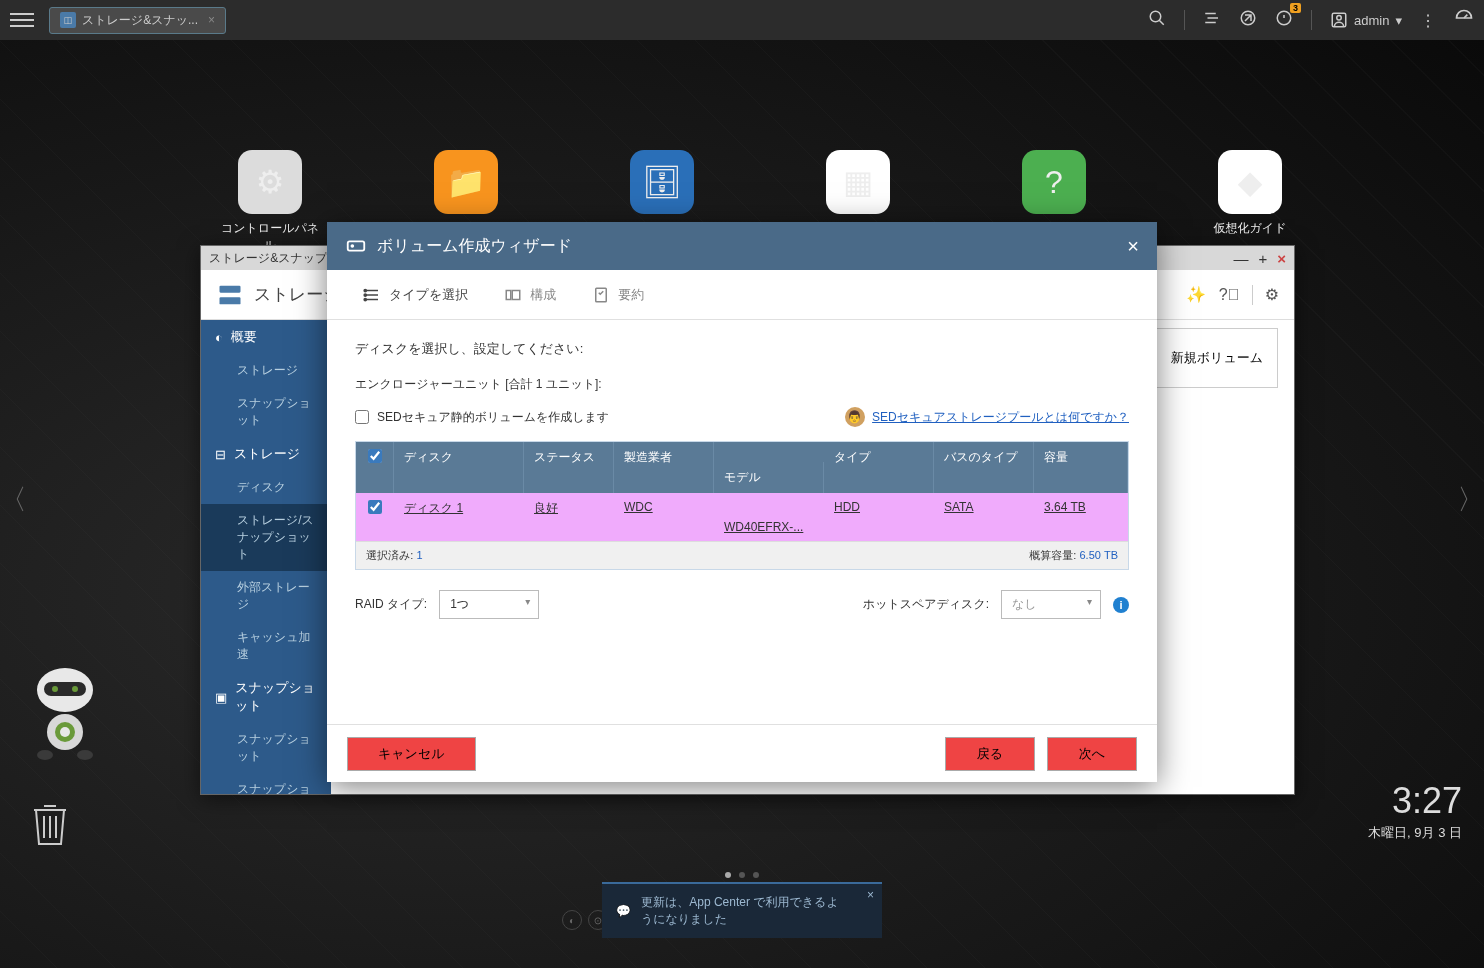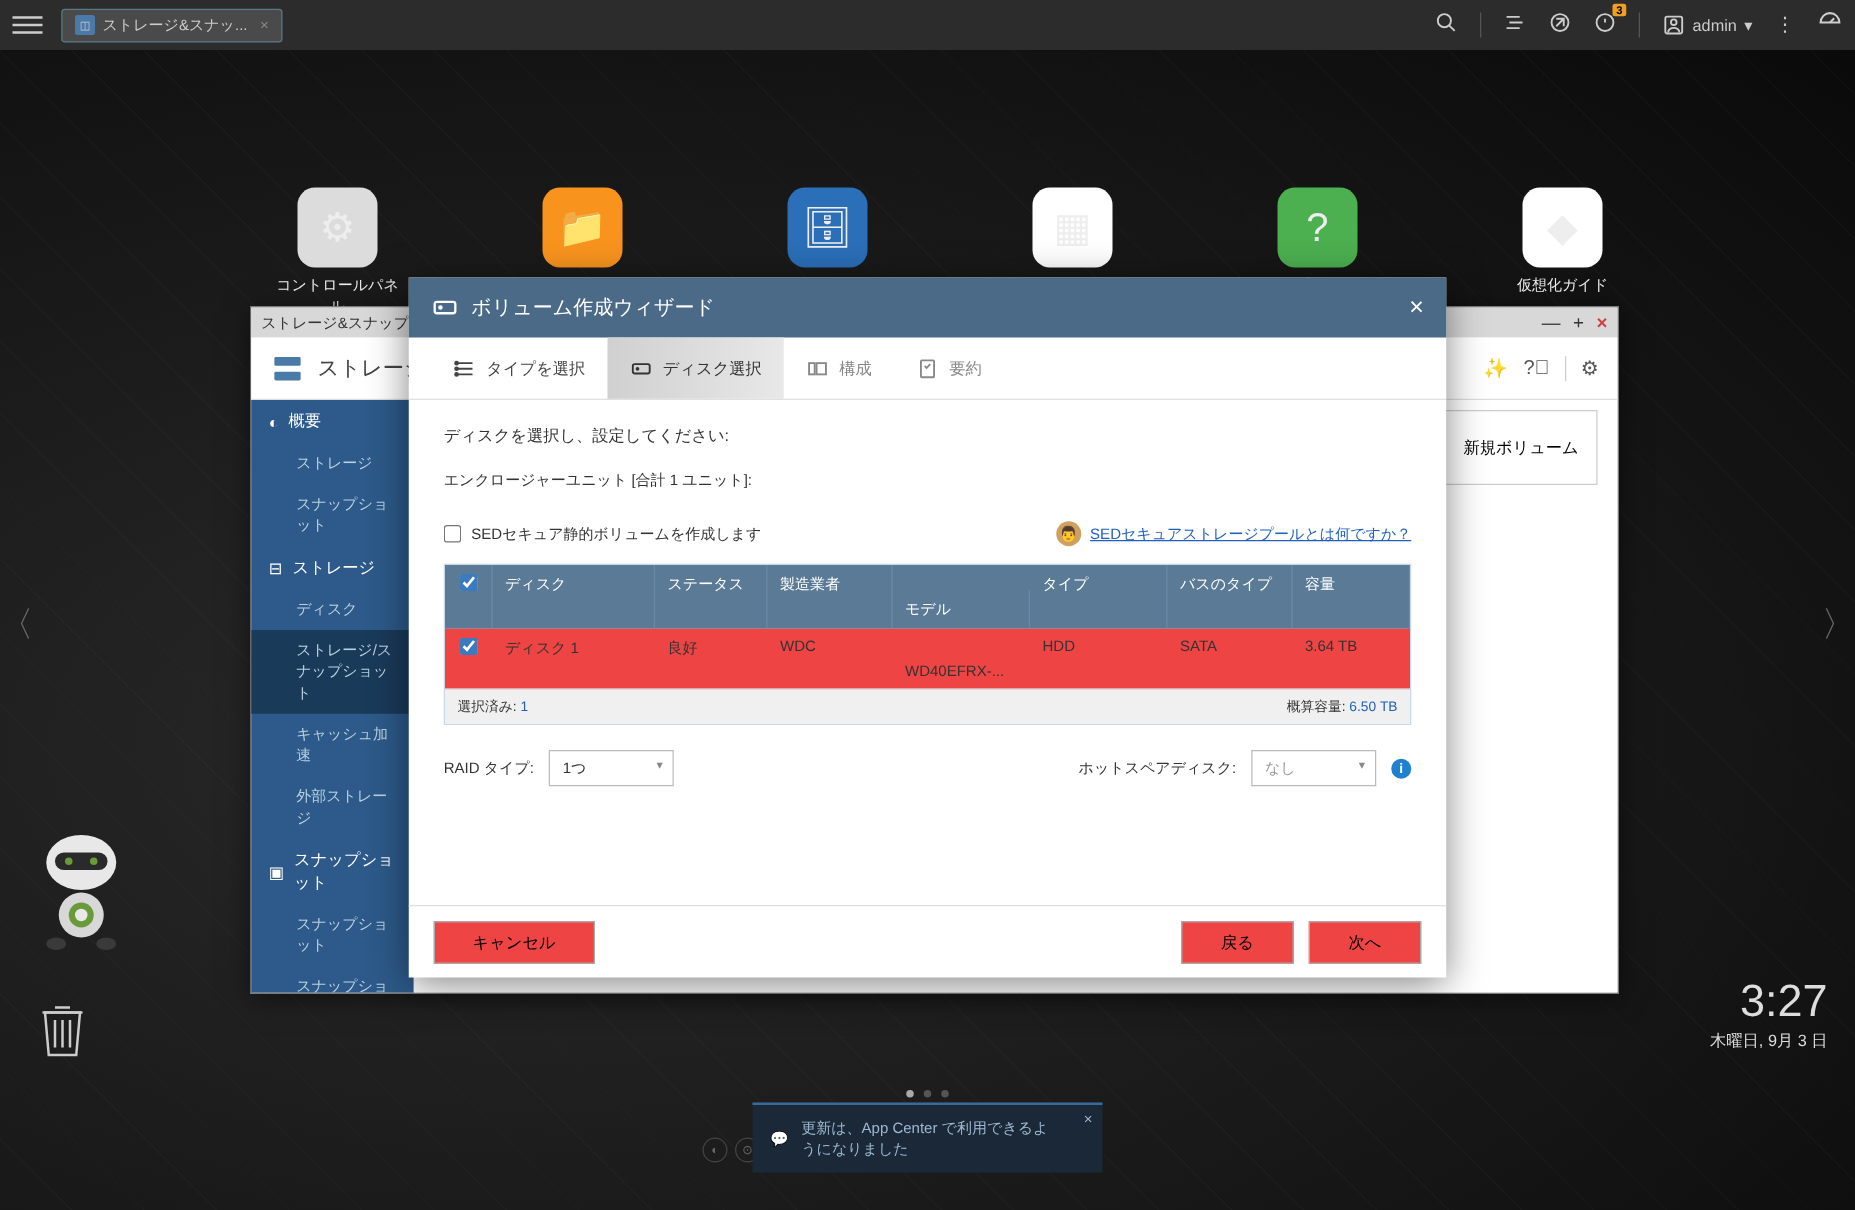--- a/index.html
+++ b/index.html
@@ -64,31 +64,31 @@
 .wiz-header { height: 48px; background: #4a6a88; color: #fff; display: flex; align-items: center; padding: 0 18px; font-size: 16px; font-weight: 500; }
 .wiz-header svg { margin-right: 10px; }
 .wiz-close { margin-left: auto; cursor: pointer; font-size: 20px; }
 .wiz-steps { height: 50px; display: flex; align-items: center; padding: 0 18px; border-bottom: 1px solid #e0e0e0; gap: 0; }
 .step { display: flex; align-items: center; gap: 8px; font-size: 13px; color: #888; padding: 0 18px; height: 100%; }
 .step.done { color: #444; }
 .step.active { color: #333; background: linear-gradient(90deg, #d0d0d0, #e8e8e8); position: relative; font-weight: 500; }
 .step svg { width: 18px; height: 18px; }
 .wiz-body { flex: 1; padding: 20px 28px; font-size: 12px; color: #333; }
 .wiz-label { font-size: 13px; }
-.enclosure-row { display: flex; align-items: center; gap: 12px; margin-bottom: 24px; }
+.enclosure-row { display: flex; align-items: center; gap: 12px; margin-bottom: 14px; }
 .select { border: 1px solid #bbb; padding: 5px 28px 5px 10px; font-size: 12px; background: #fff; position: relative; min-width: 100px; }
 .select::after { content: "▾"; position: absolute; right: 8px; top: 5px; color: #888; font-size: 10px; }
 .chk-row { display: flex; align-items: center; justify-content: space-between; margin-bottom: 14px; }
 .chk-left { display: flex; align-items: center; gap: 8px; }
 .link { color: #2060c0; text-decoration: underline; cursor: pointer; font-size: 12px; }
 .help-face { width: 20px; height: 20px; border-radius: 50%; background: #d0a060; display: inline-flex; align-items: center; justify-content: center; margin-right: 4px; font-size: 12px; }
 .disk-table { border: 1px solid #c8d8e8; width: 100%; font-size: 12px; }
 .dt-head { background: #5a7a96; color: #fff; display: flex; }
 .dt-head > div { padding: 7px 10px; border-right: 1px solid #6a8aa6; }
-.dt-row { display: flex; background: #ef4444; }
+.dt-row { display: flex; background: #f0abfc; text-decoration: underline; }
 .dt-row > div { padding: 7px 10px; }
 .dt-foot { display: flex; justify-content: space-between; padding: 6px 10px; background: #f0f0f0; border-top: 1px solid #ddd; font-size: 11px; }
 .col-chk { width: 38px; text-align: center; }
 .col-disk { width: 130px; }
 .col-status { width: 90px; }
 .col-mfr { width: 100px; }
 .col-model { width: 110px; margin-top: 20px; }
 .col-type { width: 110px; }
 .col-bus { width: 100px; }
 .col-cap { flex: 1; }
@@ -248,22 +248,22 @@
             <span>概要</span>
           </div>
         <div class="sb-item sub">ストレージ</div>
         <div class="sb-item sub">スナップショット</div>
         <div class="sb-item head">
             <span>⊟</span>
             <span>ストレージ</span>
           </div>
         <div class="sb-item sub">ディスク</div>
         <div class="sb-item sub active">ストレージ/スナップショット</div>
+        <div class="sb-item sub">外部ストレージ</div>
         <div class="sb-item sub">キャッシュ加速</div>
-        <div class="sb-item sub">外部ストレージ</div>
         <div class="sb-item head">
             <span>▣</span>
             <span>スナップショット</span>
           </div>
         <div class="sb-item sub">スナップショット</div>
         <div class="sb-item sub">スナップショット</div>
 
       </div>
       <div class="main">
         <div class="new-vol-btn">新規ボリューム</div>
@@ -285,27 +285,20 @@
     <div class="step done">
       <svg viewBox="0 0 24 24" fill="none" stroke="currentColor" stroke-width="2">
           <line x1="3" y1="6" x2="20" y2="6"></line>
           <line x1="3" y1="12" x2="20" y2="12"></line>
           <line x1="3" y1="18" x2="20" y2="18"></line>
           <circle cx="3" cy="6" r="1.5" fill="currentColor"></circle>
           <circle cx="3" cy="12" r="1.5" fill="currentColor"></circle>
           <circle cx="3" cy="18" r="1.5" fill="currentColor"></circle>
         </svg>
       <span>タイプを選択</span>
-    </div>
-    <div class="step active">
-      <svg viewBox="0 0 24 24" fill="none" stroke="currentColor" stroke-width="2">
-          <rect x="3" y="7" width="18" height="10" rx="2"></rect>
-          <circle cx="8" cy="12" r="1"></circle>
-        </svg>
-      <span>ディスク選択</span>
     </div>
     <div class="step">
       <svg viewBox="0 0 24 24" fill="none" stroke="currentColor" stroke-width="2">
           <rect x="3" y="6" width="6" height="12"></rect>
           <rect x="11" y="6" width="10" height="12"></rect>
         </svg>
       <span>構成</span>
     </div>
     <div class="step">
       <svg viewBox="0 0 24 24" fill="none" stroke="currentColor" stroke-width="2">

